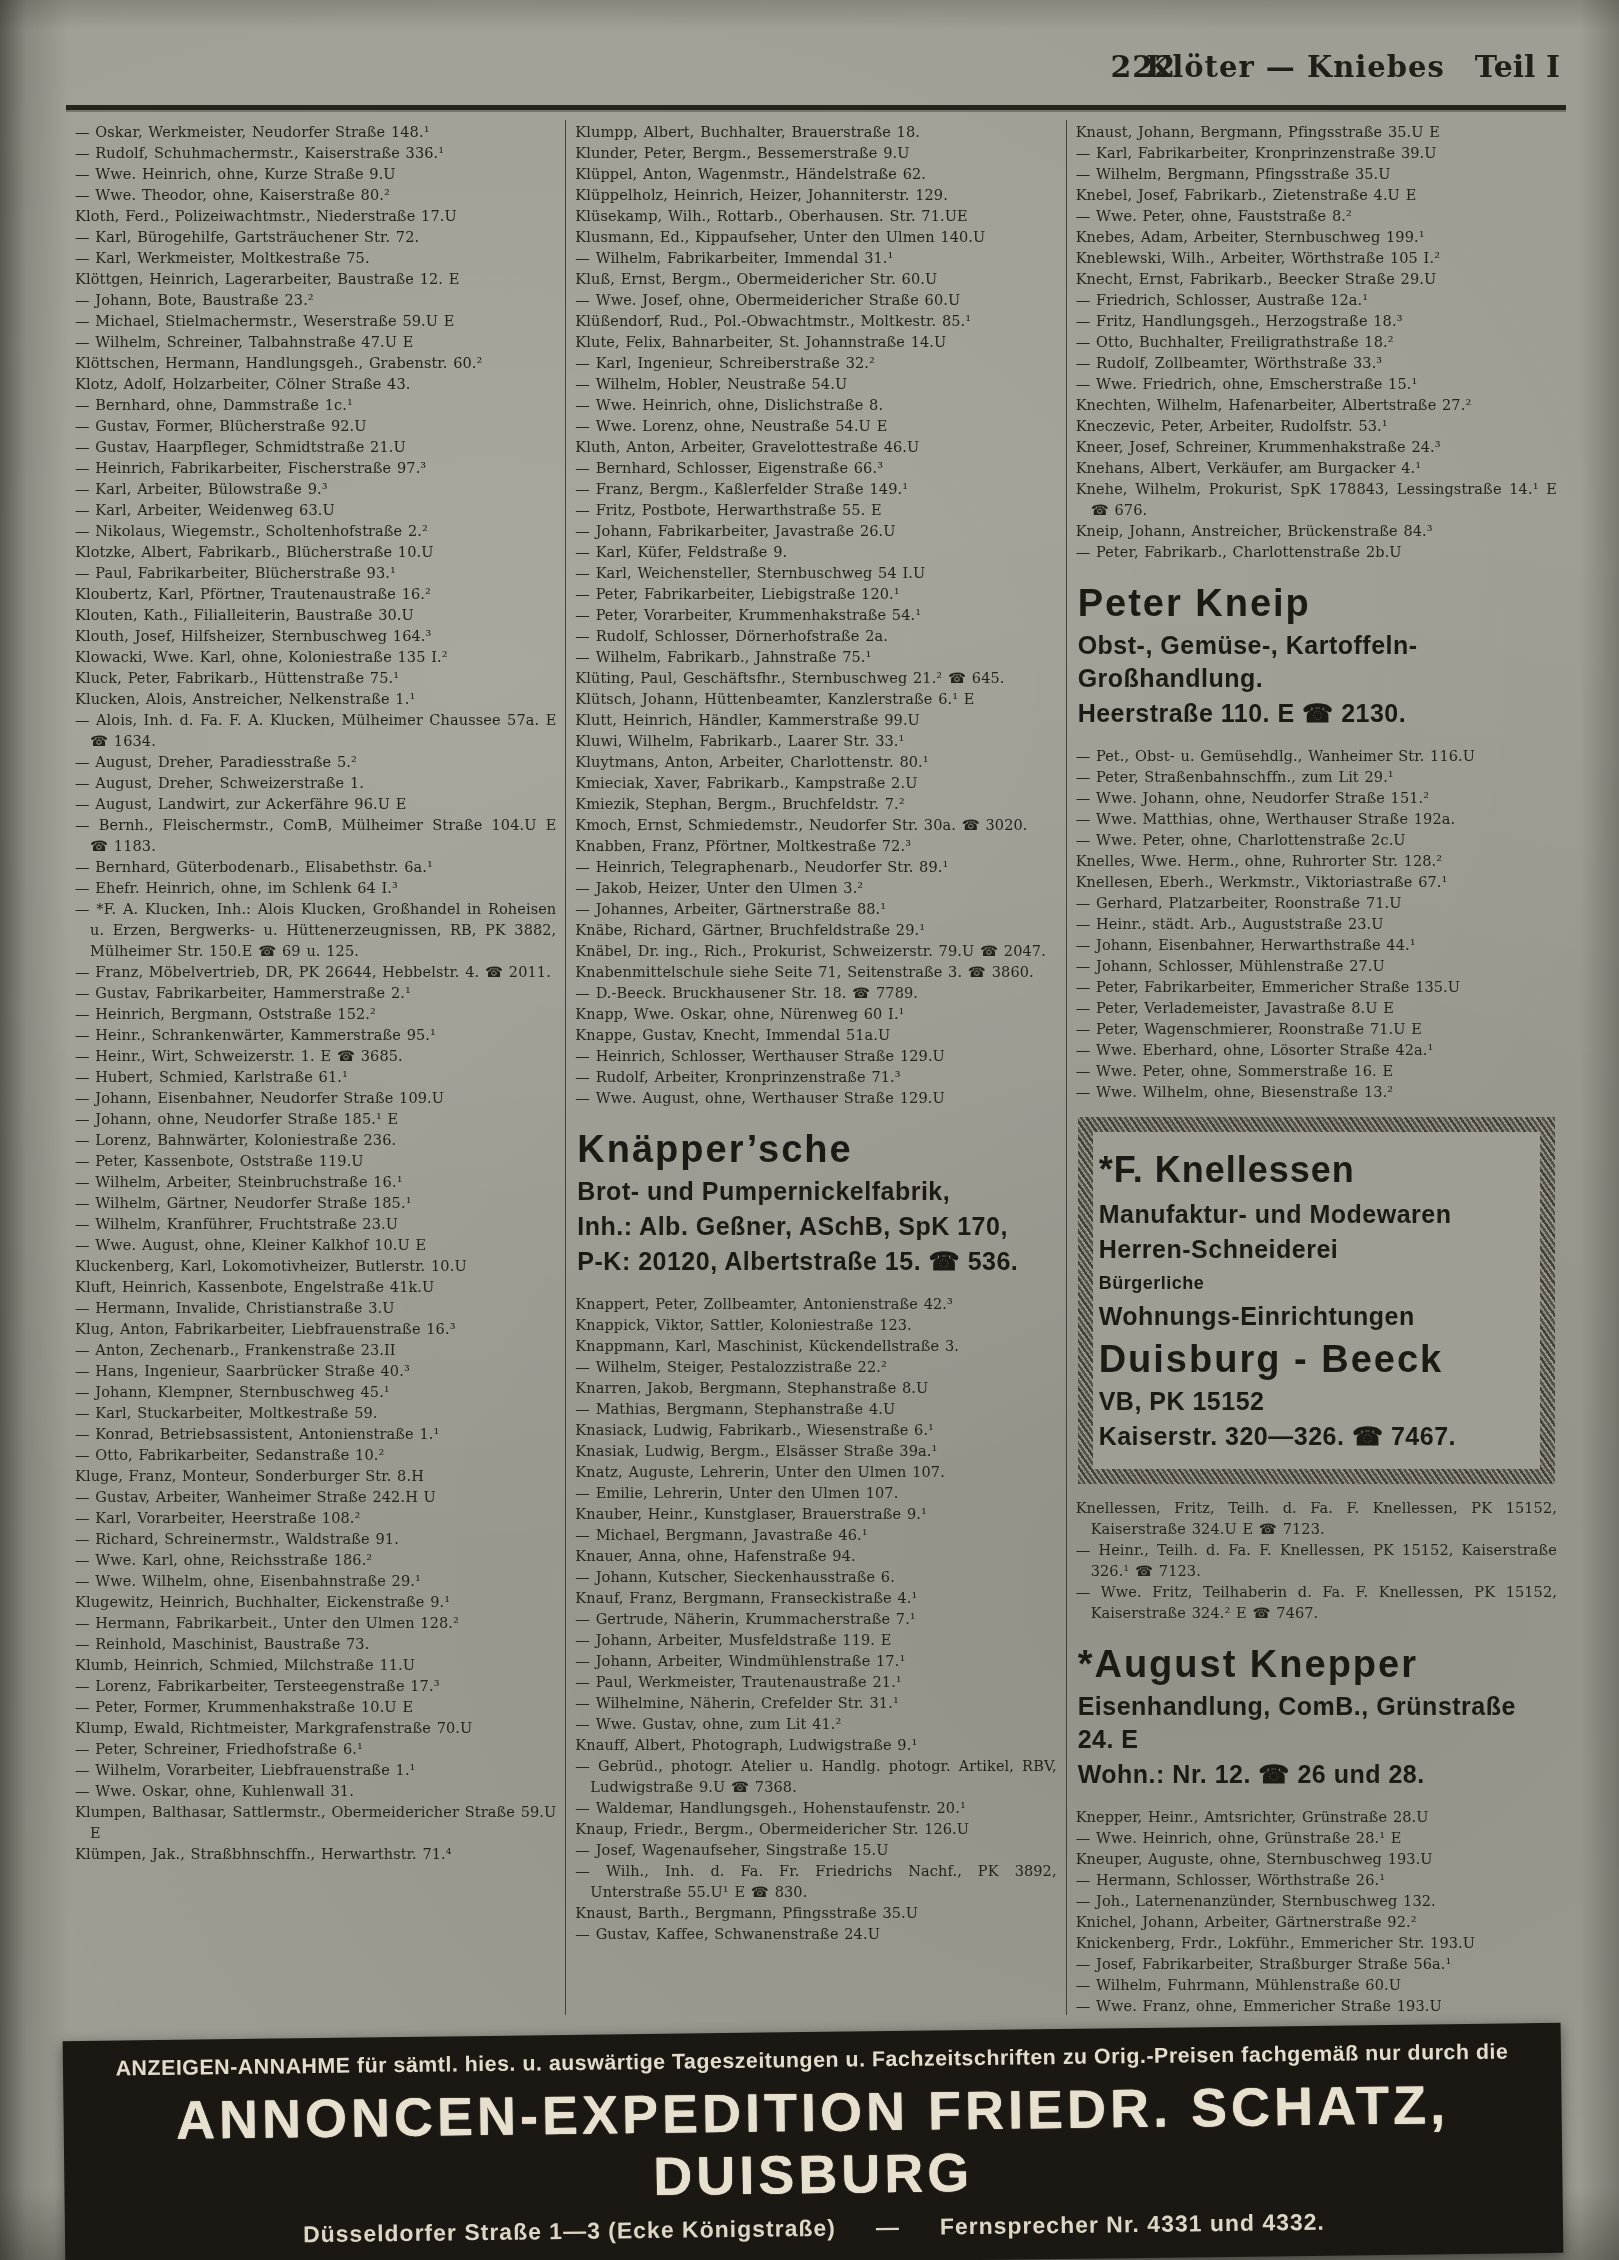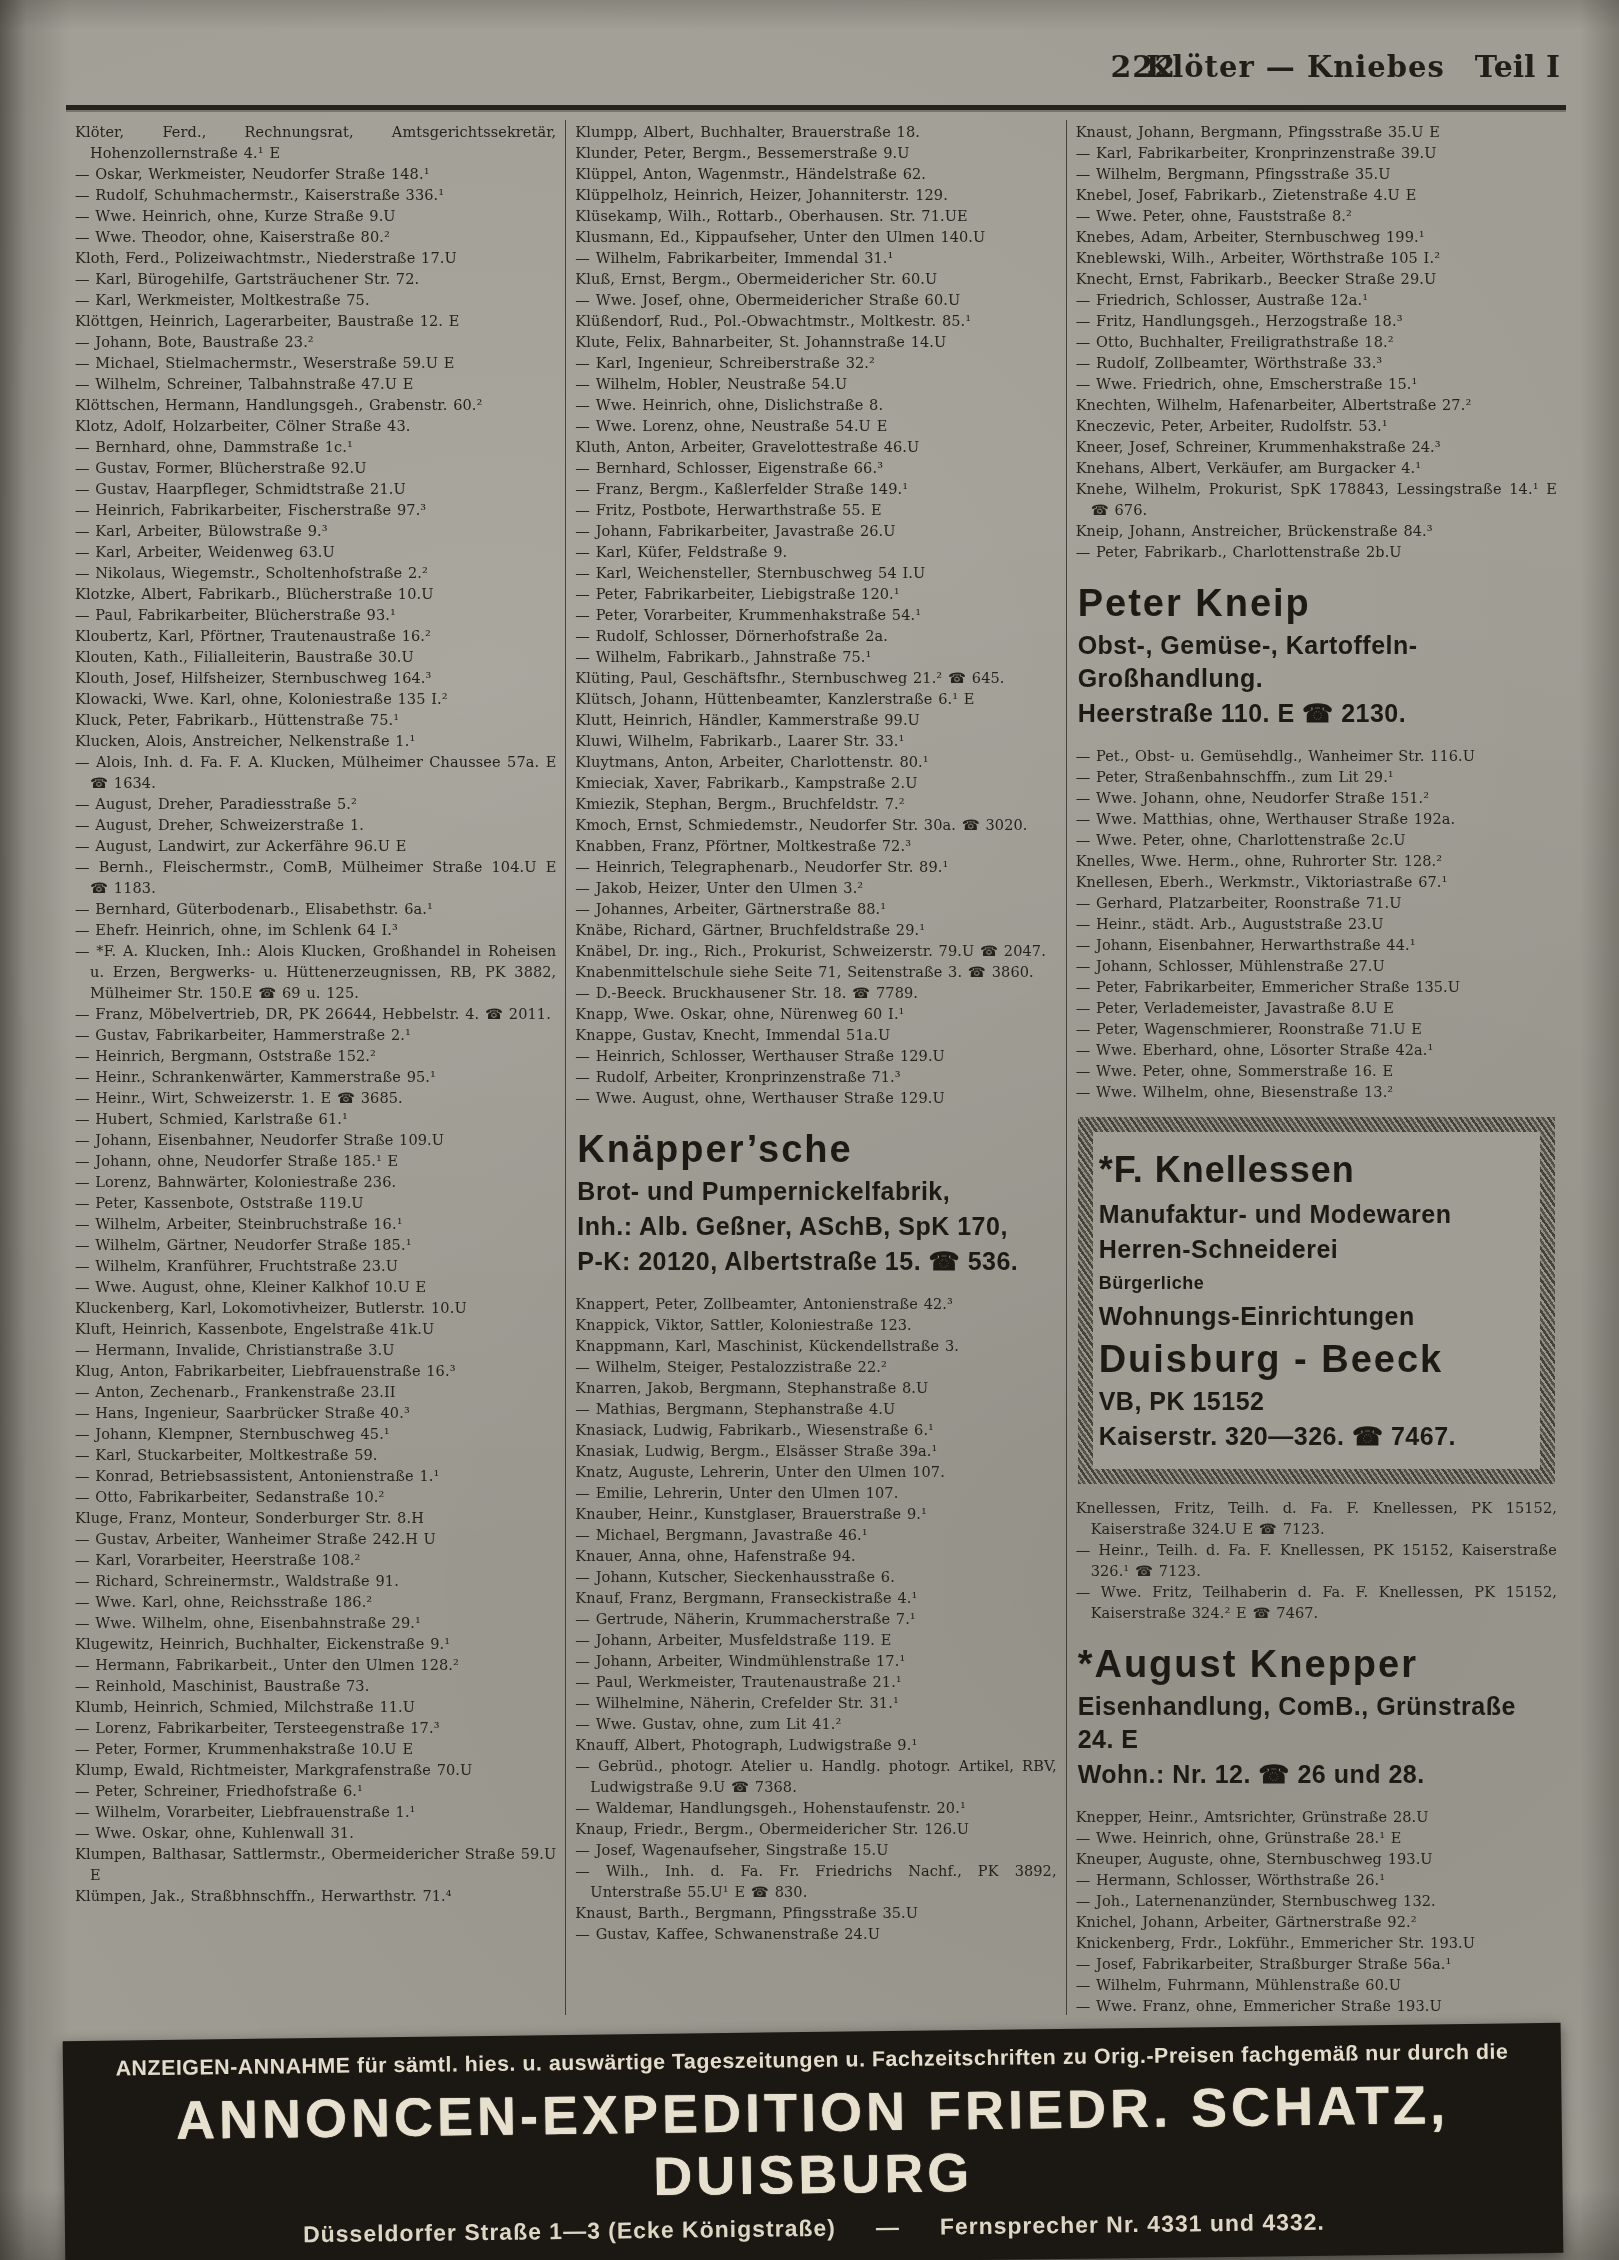--- a/index.html
+++ b/index.html
@@ -80,21 +80,20 @@
 
     <div class="hdr">
       <span class="pageno">222</span>
       <span class="title">Klöter — Kniebes</span>
       <span class="part">Teil I</span>
     </div>
     <div class="hdr-rule"></div>
 
     <div class="columns">
       <div class="col">
-          <p class="entry">Klöter, Ferd., Rechnungsrat, Amtsgerichtssekretär, Hohenzollernstraße 4.¹ E</p>
           <p class="entry">— Oskar, Werkmeister, Neudorfer Straße 148.¹</p>
           <p class="entry">— Rudolf, Schuhmachermstr., Kaiserstraße 336.¹</p>
           <p class="entry">— Wwe. Heinrich, ohne, Kurze Straße 9.U</p>
           <p class="entry">— Wwe. Theodor, ohne, Kaiserstraße 80.²</p>
           <p class="entry">Kloth, Ferd., Polizeiwachtmstr., Niederstraße 17.U</p>
           <p class="entry">— Karl, Bürogehilfe, Gartsträuchener Str. 72.</p>
           <p class="entry">— Karl, Werkmeister, Moltkestraße 75.</p>
           <p class="entry">Klöttgen, Heinrich, Lagerarbeiter, Baustraße 12. E</p>
           <p class="entry">— Johann, Bote, Baustraße 23.²</p>
           <p class="entry">— Michael, Stielmachermstr., Weserstraße 59.U E</p>

